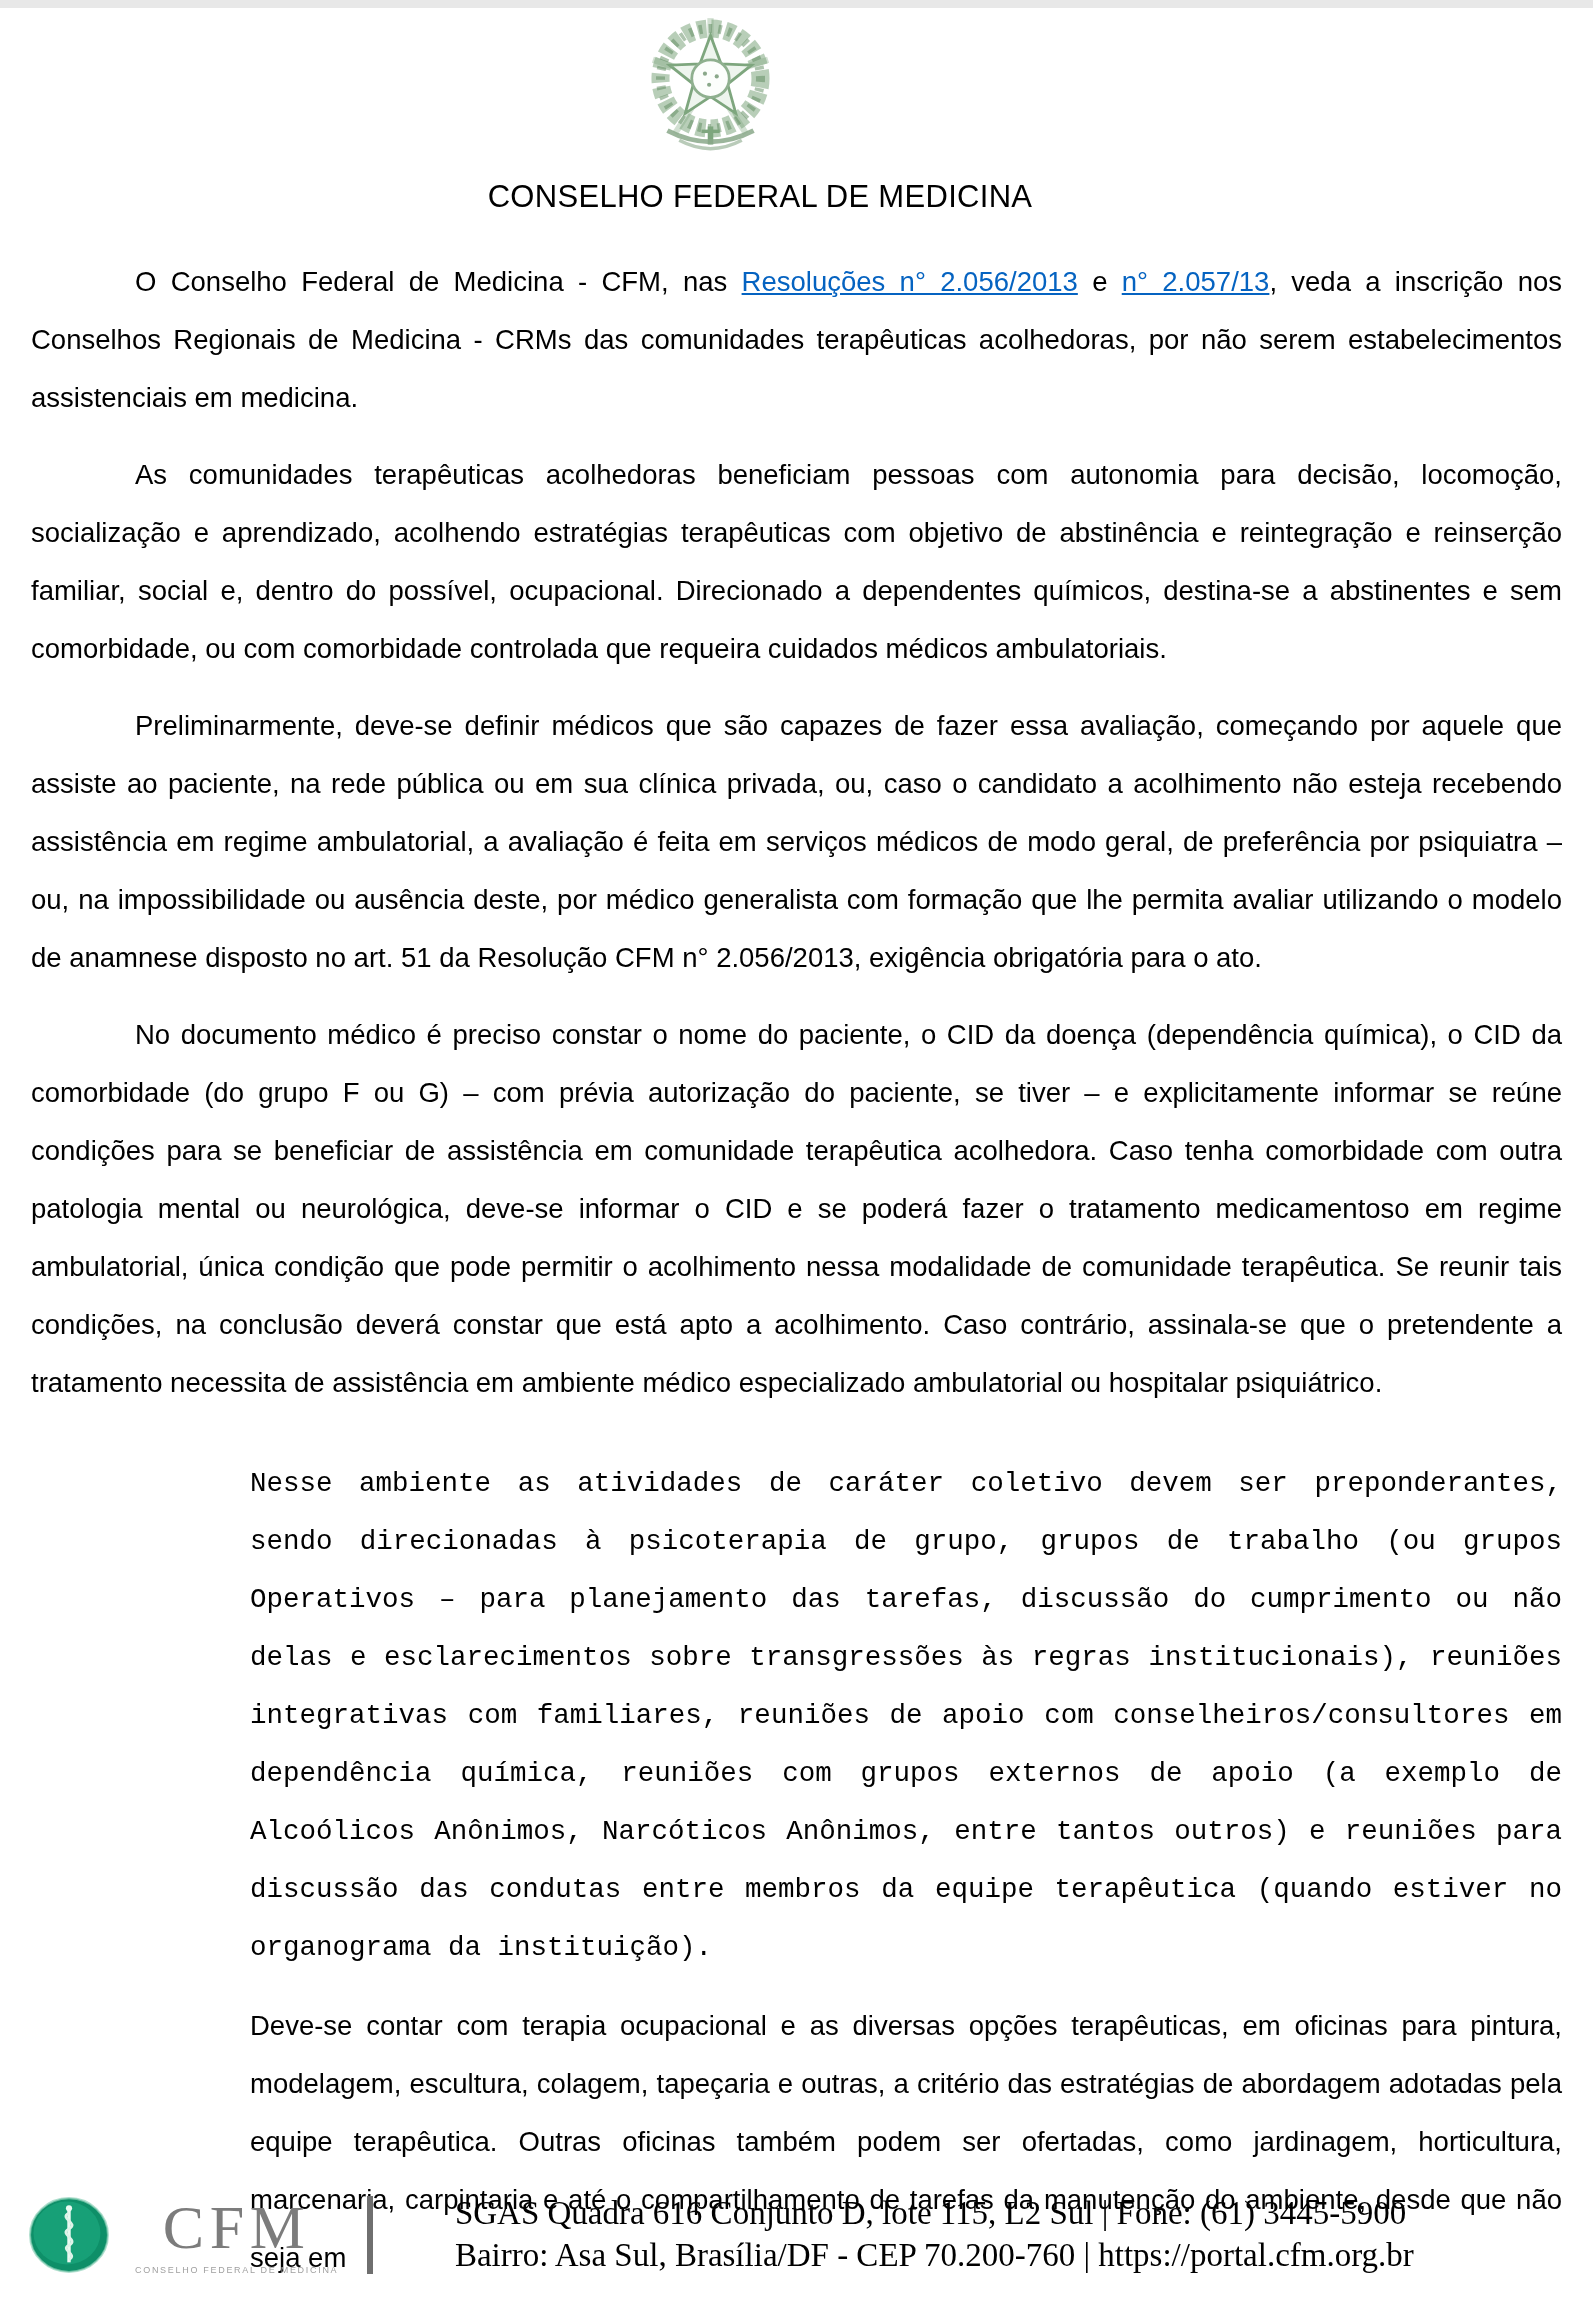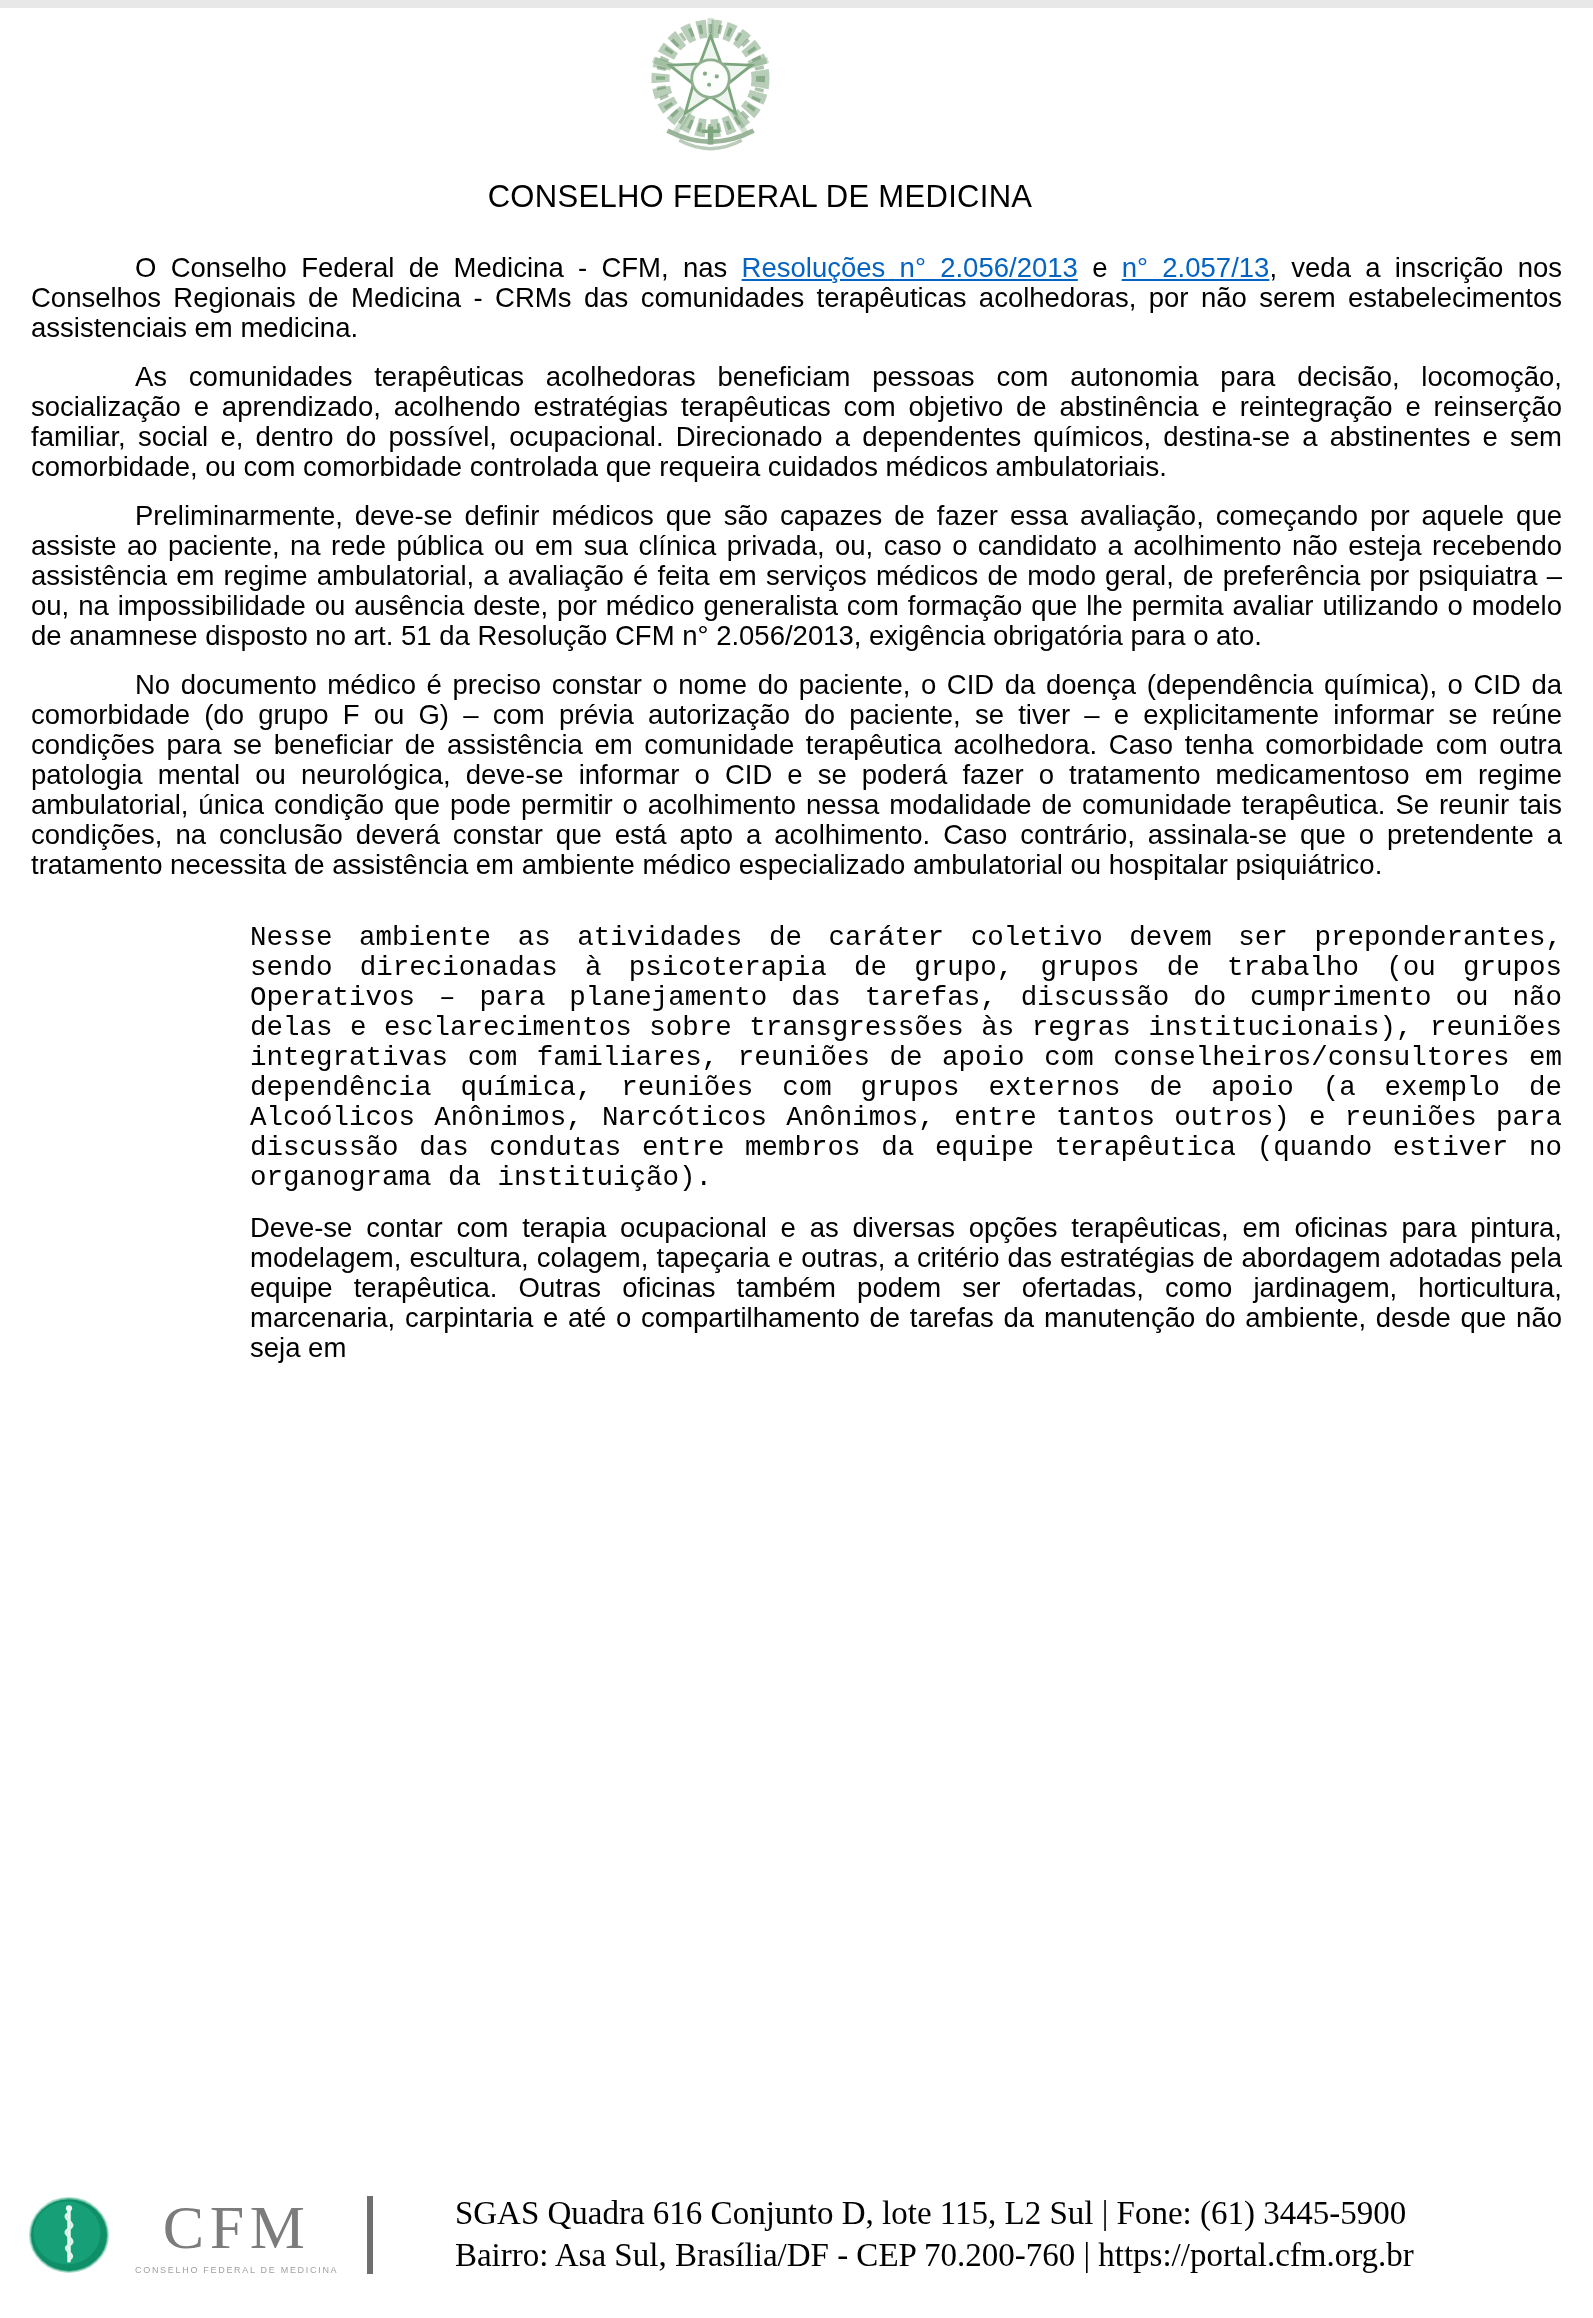--- a/index.html
+++ b/index.html
@@ -29,21 +29,21 @@
     letter-spacing:0.3px;
     margin:0;
   }
   
   .doc-body{
     position:absolute;
     top:245px; left:31px; right:31px;
   }
   .para{
     font-size:27.5px;
-    line-height:30px;
+    line-height:58px;
     text-align:justify;
     text-indent:104px;
     margin:0 0 19px 0;
   }
   .quote{
     margin-left:219px;
     text-indent:0;
     margin-bottom:19.5px;
   }
   .quote-first{ margin-top:43px;font-family:Liberation Mono, monospace; }

